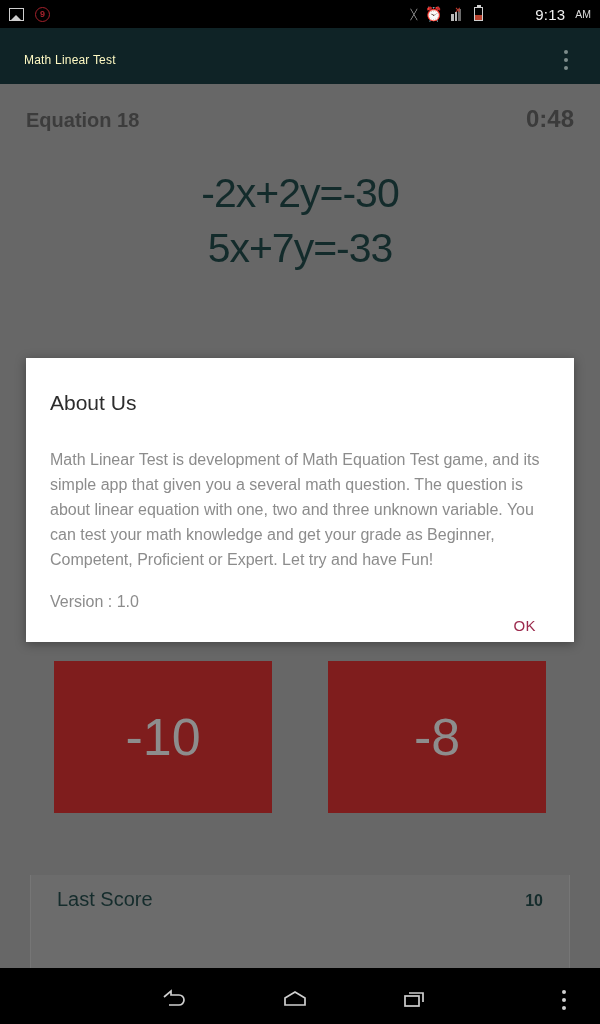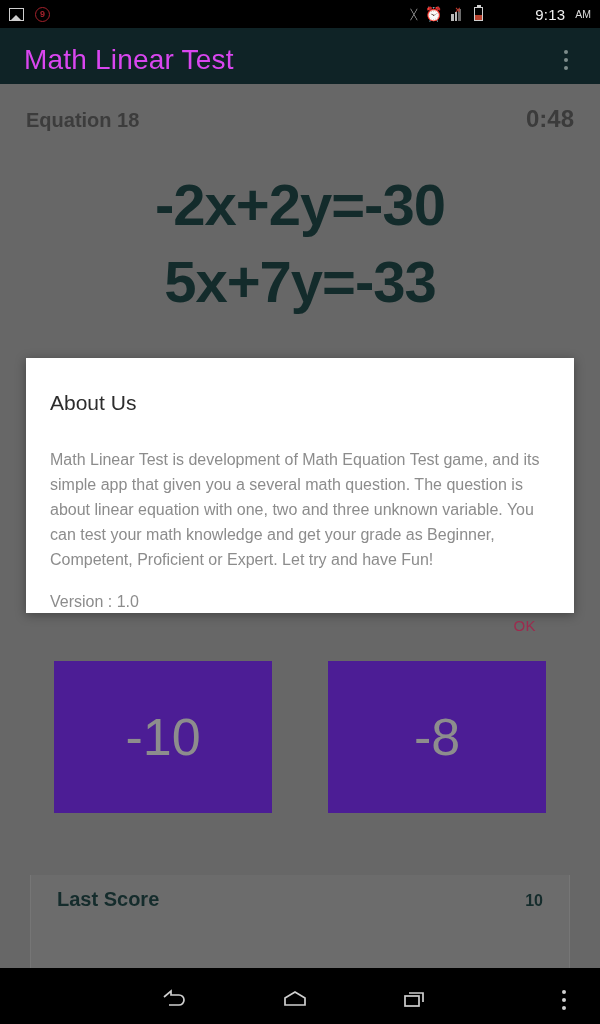--- a/index.html
+++ b/index.html
@@ -41,58 +41,58 @@
   .icon-batt:before { content:""; position:absolute; top:-3.5px; left:2px; width:4px; height:2px; background:#cfcfcf; }
   .icon-batt i { position:absolute; bottom:0; left:0; right:0; height:40%; background:#b8422e; display:block; }
   .sb-time { font-size:15px; color:#f0f0f0; letter-spacing:.2px;margin-left:44px; }
   .sb-ampm { font-size:10.5px; color:#dcdcdc; margin-left:2px; }
 
   
   .appbar {
     position:absolute; top:28px; left:0; width:600px; height:63px;
     background:#0f2326; display:flex; align-items:center; padding:0 24px;
   }
-  .appbar-title { color:#d946ef; font-size:28px; letter-spacing:.2px; }
+  .appbar-title { color:#fef9c3; font-size:12px; letter-spacing:.2px; }
   .overflow { margin-left:auto; display:flex; flex-direction:column; gap:4px; padding:8px; }
   .overflow span { width:4px; height:4px; border-radius:50%; background:#7e8c8b; display:block; }
 
   
   .content {
     position:absolute; top:84px; left:0; width:600px; height:884px;
     background:#676767;
   }
   .eq-head { position:absolute; top:21px; left:0; width:600px; padding:0 26px;
              display:flex; justify-content:space-between; align-items:baseline; }
   .eq-label { font-size:20px; font-weight:bold; color:#3c3c3c; }
   .eq-timer { font-size:24px; font-weight:bold; color:#3b3b3b; }
 
   .equations { position:absolute; top:82px; left:0; width:600px; text-align:center; }
-  .eq-line { font-size:58px; font-weight:bold; color:#132b2b; line-height:1.33; letter-spacing:-1px; }
+  .eq-line { font-size:41px; font-weight:normal; color:#132b2b; line-height:1.33; letter-spacing:-1px; }
 
   .answers { position:absolute; top:577px; left:0; width:600px; display:flex; justify-content:center; gap:56px; }
   .ans-btn {
-    width:218px; height:152px; background:#4c1d95;
+    width:218px; height:152px; background:#7f1d1d;
     display:flex; align-items:center; justify-content:center;
     color:#8d8d8d; font-size:52px; border:none; cursor:pointer;
   }
 
   .scorecard {
     position:absolute; top:791px; left:30px; width:540px; height:93px;
     background:rgba(255,255,255,0.035);
     border-left:1px solid rgba(255,255,255,0.07);
     border-right:1px solid rgba(255,255,255,0.07);
     padding:13px 26px 0 26px;
   }
   .score-row { display:flex; justify-content:space-between; align-items:baseline; margin-bottom:14px; }
-  .score-label { font-size:20px; font-weight:bold; color:#152c2c; }
+  .score-label { font-size:20px; font-weight:normal; color:#152c2c; }
   .score-value { font-size:16px; font-weight:bold; color:#152c2c; }
 
   
   .dialog {
-    position:absolute; top:358px; left:26px; width:548px; height:255px;
+    position:absolute; top:358px; left:26px; width:548px; height:284px;
     background:#fff; box-shadow:0 2px 10px rgba(0,0,0,0.35);
     padding:24px; display:flex; flex-direction:column;
   }
   .dlg-title { font-size:21px; color:#2c2c2c; margin:9px 0 0 0; }
   .dlg-body { margin-top:32px; }
   .dlg-text { font-size:16px; line-height:1.57; color:#8c8c8c; }
   .dlg-version { font-size:16px; color:#8c8c8c; margin-top:20px; }
   .dlg-actions { margin-top:auto; display:flex; justify-content:flex-end; padding-right:6px; padding-bottom:2px;align-items:center; }
   .dlg-ok { background:none; border:none; color:#9c2b4e; font-size:15px; font-weight:500;
             letter-spacing:.4px; cursor:pointer; padding:6px 8px; }

